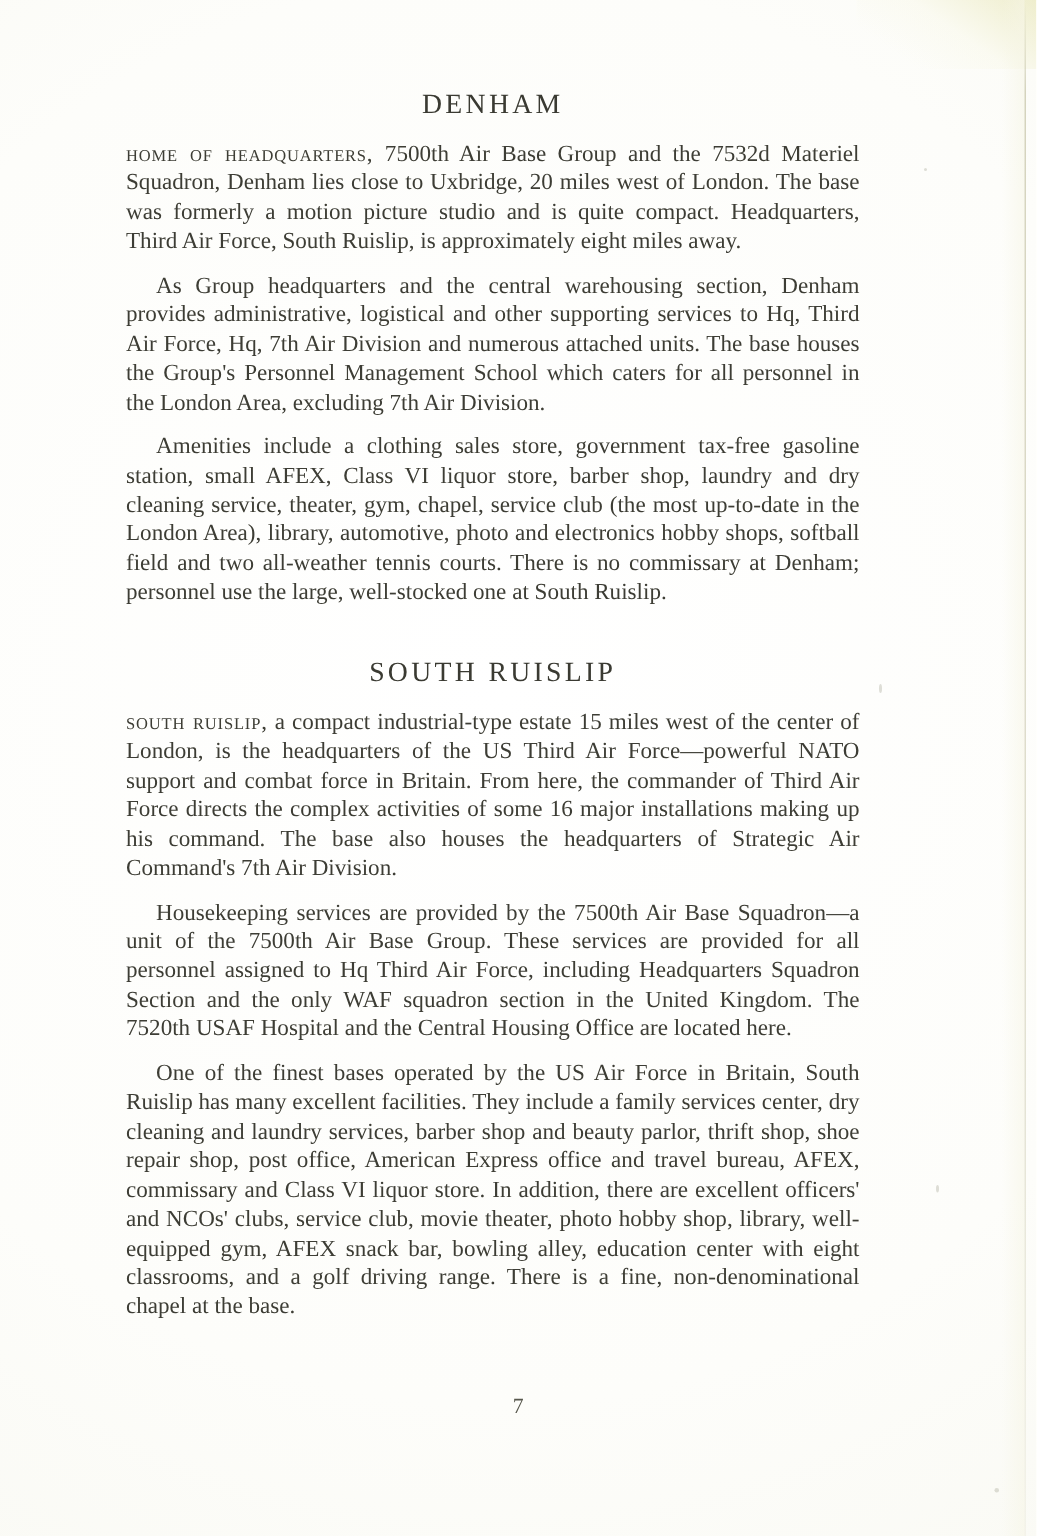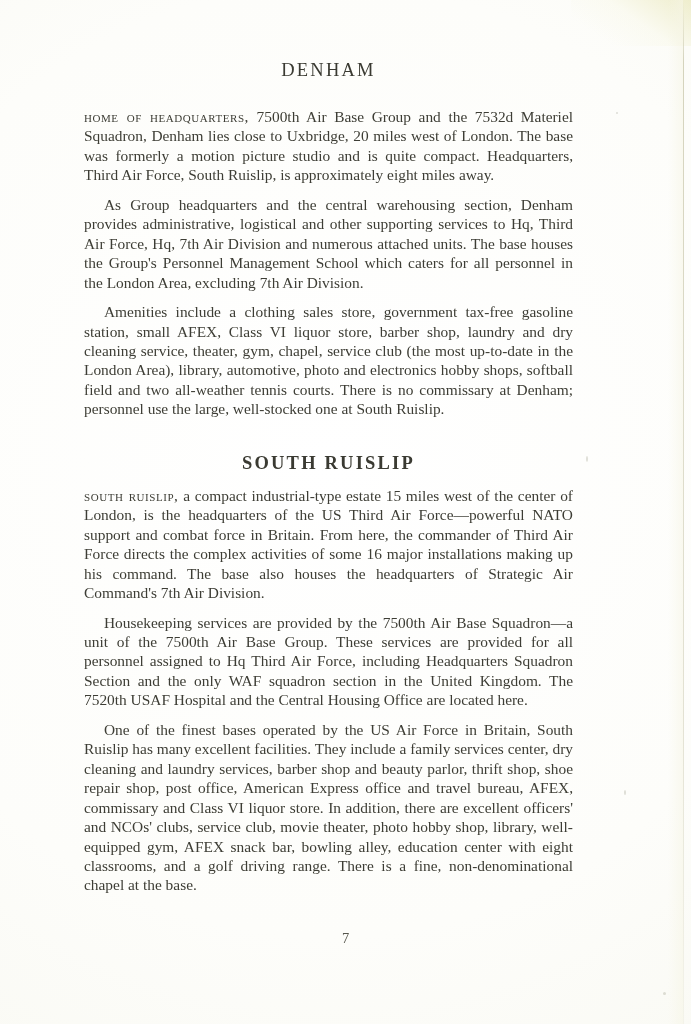--- a/index.html
+++ b/index.html
@@ -73,22 +73,22 @@
 
   h1.section-heading {
     font-weight: normal;
     font-size: 18.5px;
     letter-spacing: 2.2px;
     text-align: center;
     margin: 0;
     color: #3a3a31;
     text-rendering: optimizeLegibility;
   }
-  h1.section-heading.first { margin: 0 0 26px 0; }
-  h1.section-heading.second { margin: 34px 0 12px 0; font-weight: bold; }
+  h1.section-heading.first { margin: 0 0 12px 0; }
+  h1.section-heading.second { margin: 34px 0 12px 0; }
 
   p.body {
     margin: 10px;
     font-size: 15.4px;
     line-height: 19.45px;
     text-align: justify;
     text-justify: inter-word;
     color: #3d3d34;
     -webkit-hyphens: none;
     hyphens: none;

